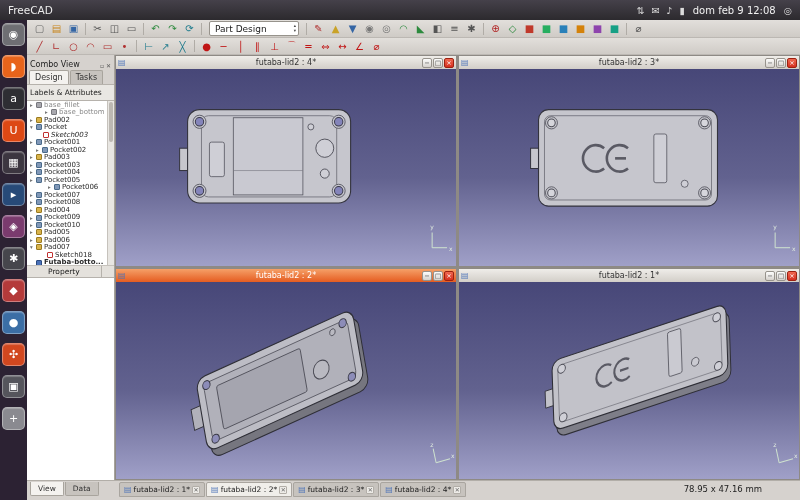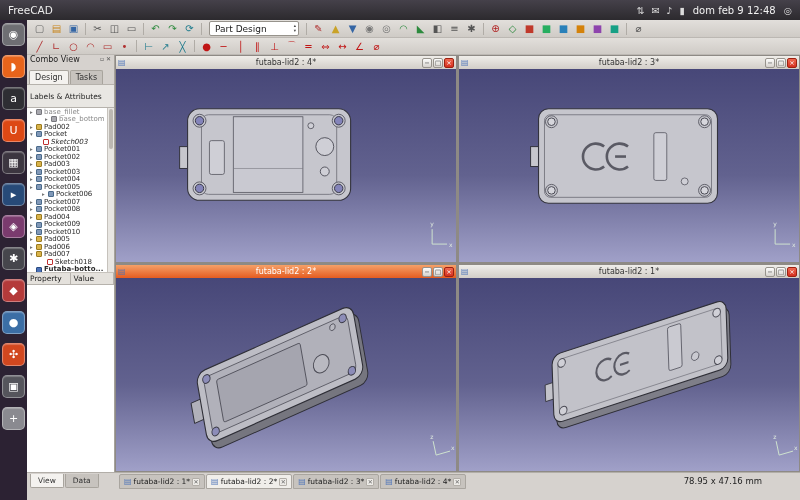--- a/index.html
+++ b/index.html
@@ -26,59 +26,59 @@
   .tb-icon{width:15px;height:15px;display:flex;align-items:center;justify-content:center;font-size:10px;margin:0 1px;flex:none}
   .tb-sep{width:1px;height:12px;background:#b0aca6;margin:0 3px;flex:none}
   .wb-combo{display:flex;align-items:center;height:15px;background:#fff;border:1px solid #97938c;border-radius:2px;padding:0 2px 0 5px;margin:0 4px;min-width:90px;flex:none}
   .wb-label{flex:1;font-size:9px;color:#222}
   .wb-arrows{display:flex;flex-direction:column;font-size:4.5px;line-height:4.5px;color:#444;padding-left:4px}
 
   .main{flex:1;display:flex;min-height:0}
 
   
   .combo{width:88px;background:#d6d2ce;border-right:1px solid #a6a29c;display:flex;flex-direction:column;flex:none}
-  .combo-title{height:14px;display:flex;align-items:flex-start;padding:0 3px;font-size:8px;color:#222;flex:none}
+  .combo-title{height:14px;display:flex;align-items:flex-end;padding:0 3px;font-size:8px;color:#222;flex:none}
   .combo-title-btns{margin-left:auto;display:flex;gap:2px;font-size:6px;color:#555}
   .combo-tabs{display:flex;height:15px;padding:1px 2px 0;gap:1px;flex:none}
   .ctab{padding:0 5px;font-size:8px;display:flex;align-items:center;border:1px solid #a8a49d;border-bottom:none;border-radius:2px 2px 0 0;background:#c7c3be;color:#333;height:14px}
   .ctab.active{background:#f4f2ef}
-  .labels-header{height:24px;background:#e9e7e3;border-top:1px solid #b6b2ac;border-bottom:1px solid #b6b2ac;font-size:7.5px;display:flex;align-items:center;padding:0 3px;color:#222;flex:none}
+  .labels-header{height:17px;background:#e9e7e3;border-top:1px solid #b6b2ac;border-bottom:1px solid #b6b2ac;font-size:7.5px;display:flex;align-items:center;padding:0 3px;color:#222;flex:none}
   .tree{height:165px;background:#fff;position:relative;overflow:hidden;border-bottom:1px solid #c6c2bc;flex:none}
   .tree-item{height:7.5px;display:flex;align-items:center;font-size:7px;color:#2a2a2a;white-space:nowrap}
   .tree-arrow{width:6px;font-size:5.5px;color:#777;flex:none}
   .tree-ico{width:6px;height:6px;flex:none;margin-right:2px;border-radius:1px}
   .ti-pad{background:#d9b34a;border:1px solid #9a7a20}
   .ti-pocket{background:#8098b8;border:1px solid #4a6a8a}
   .ti-sketch{background:#fff;border:1px solid #c03030}
   .ti-feature{background:#a8a8ae;border:1px solid #77777d}
   .ti-body{background:#4a71b8;border:1px solid #2a4a80}
   .tree-item.bold{font-weight:bold}
   .tree-item.muted{color:#8a8a8a}
   .tree-scroll{position:absolute;right:0;top:0;width:7px;height:100%;background:#e8e6e2;border-left:1px solid #c6c2bc}
   .tree-thumb{position:absolute;top:1px;left:1px;width:4px;height:40px;background:#bcb8b2;border-radius:2px}
   .prop-header{display:flex;height:12px;background:#e4e1dc;border-bottom:1px solid #b6b2ac;font-size:7.5px;color:#222;flex:none}
-  .prop-cell{flex:1;display:flex;align-items:center;padding:0 3px;border-right:1px solid #b6b2ac}
+  .prop-cell{flex:1;display:flex;align-items:center;padding:0 21px;border-right:1px solid #b6b2ac}
   .prop-area{flex:1;background:#fff}
 
   
   .mdi{flex:1;display:grid;grid-template-columns:1fr 1fr;grid-template-rows:1fr 1fr;gap:1px;background:#8e8a85;min-width:0}
   .win{display:flex;flex-direction:column;border:1px solid #8e8a85;overflow:hidden;min-height:0}
   .win-title{height:13px;flex:none;display:flex;align-items:center;background:linear-gradient(#efede9,#d2cec8);padding:0 2px;position:relative}
   .win.active .win-title{background:linear-gradient(#f5a068,#e55c20)}
   .win-title-icon{font-size:8px;color:#4a71b8;width:10px;z-index:1}
   .win-title-text{position:absolute;left:0;right:0;text-align:center;font-size:8px;color:#333}
   .win.active .win-title-text{color:#fff}
   .win-controls{margin-left:auto;display:flex;gap:1px;z-index:1}
   .win-btn{width:10px;height:10px;background:linear-gradient(#fdfdfc,#d6d2cd);border:1px solid #97938c;border-radius:2px;font-size:6.5px;line-height:8px;text-align:center;color:#444}
   .win-btn.close{background:linear-gradient(#f06850,#d53020);color:#fff;border-color:#9c2010}
   .viewport{flex:1;position:relative;background:linear-gradient(#474778,#62628f 55%,#a0a0c8)}
   .viewport svg{position:absolute;inset:0;width:100%;height:100%}
 
   
-  .bottombar{height:28px;background:#d6d2ce;border-top:1px solid #b2aea8;display:flex;align-items:flex-start;padding-top:1px;flex:none}
+  .bottombar{height:20px;background:#d6d2ce;border-top:1px solid #b2aea8;display:flex;align-items:flex-start;padding-top:1px;flex:none}
   .combo-bottom{width:88px;flex:none;display:flex;padding-left:3px;gap:1px}
   .vtab{padding:0 7px;height:14px;display:flex;align-items:center;font-size:7.5px;border:1px solid #a8a49d;border-top:none;border-radius:0 0 2px 2px;background:#c7c3be;color:#333}
   .vtab.active{background:#f4f2ef}
   .doc-tabs{display:flex;gap:1px;padding-left:4px}
   .doc-tab{height:15px;display:flex;align-items:center;gap:2px;padding:0 4px;border:1px solid #a9a59f;border-radius:2px 2px 0 0;background:#c7c3be;font-size:7.5px;color:#222}
   .doc-tab.active{background:#f0eeea}
   .doc-tab-ico{color:#4a71b8;font-size:8px}
   .doc-tab-close{font-size:6px;color:#666;border:1px solid #b2aea8;border-radius:1px;width:8px;height:8px;line-height:6px;text-align:center;background:#edebe7}
   .status{margin-left:auto;margin-right:38px;font-size:8.5px;color:#222;padding-top:2px}
 </style>
@@ -89,21 +89,21 @@
 
   <div class="topbar">
     <span>FreeCAD</span>
     <div class="topbar-right">
       <span id="indicators" style="display:flex;gap:7px">
           <span class="ind-icon">⇅</span>
           <span class="ind-icon">✉</span>
           <span class="ind-icon">♪</span>
           <span class="ind-icon">▮</span>
         </span>
-      <span class="clock">dom feb  9 12:48</span>
+      <span class="clock">dom feb  9 12:08</span>
       <span class="ind-icon">◎</span>
     </div>
   </div>
 
   <div class="app-row">
 
     <div class="launcher" id="launcher">
         <div class="launcher-item">
           <span class="launcher-glyph" style="background: rgb(110, 110, 115);">◉</span>
         </div>
@@ -257,21 +257,21 @@
               <div class="tree-item" style="padding-left: 10px; font-style: italic;">
                 <span class="tree-arrow"></span>
                 <span class="tree-ico ti-sketch"></span>
                 <span class="tree-label">Sketch003</span>
               </div>
               <div class="tree-item" style="padding-left: 3px;">
                 <span class="tree-arrow">▸</span>
                 <span class="tree-ico ti-pocket"></span>
                 <span class="tree-label">Pocket001</span>
               </div>
-              <div class="tree-item" style="padding-left: 3px;">
+              <div class="tree-item" style="padding-left: 9px;">
                 <span class="tree-arrow">▸</span>
                 <span class="tree-ico ti-pocket"></span>
                 <span class="tree-label">Pocket002</span>
               </div>
               <div class="tree-item" style="padding-left: 3px;">
                 <span class="tree-arrow">▸</span>
                 <span class="tree-ico ti-pad"></span>
                 <span class="tree-label">Pad003</span>
               </div>
               <div class="tree-item" style="padding-left: 3px;">
@@ -282,21 +282,21 @@
               <div class="tree-item" style="padding-left: 3px;">
                 <span class="tree-arrow">▸</span>
                 <span class="tree-ico ti-pocket"></span>
                 <span class="tree-label">Pocket004</span>
               </div>
               <div class="tree-item" style="padding-left: 3px;">
                 <span class="tree-arrow">▸</span>
                 <span class="tree-ico ti-pocket"></span>
                 <span class="tree-label">Pocket005</span>
               </div>
-              <div class="tree-item" style="padding-left: 15px;">
+              <div class="tree-item" style="padding-left: 21px;">
                 <span class="tree-arrow">▸</span>
                 <span class="tree-ico ti-pocket"></span>
                 <span class="tree-label">Pocket006</span>
               </div>
               <div class="tree-item" style="padding-left: 3px;">
                 <span class="tree-arrow">▸</span>
                 <span class="tree-ico ti-pocket"></span>
                 <span class="tree-label">Pocket007</span>
               </div>
               <div class="tree-item" style="padding-left: 3px;">

